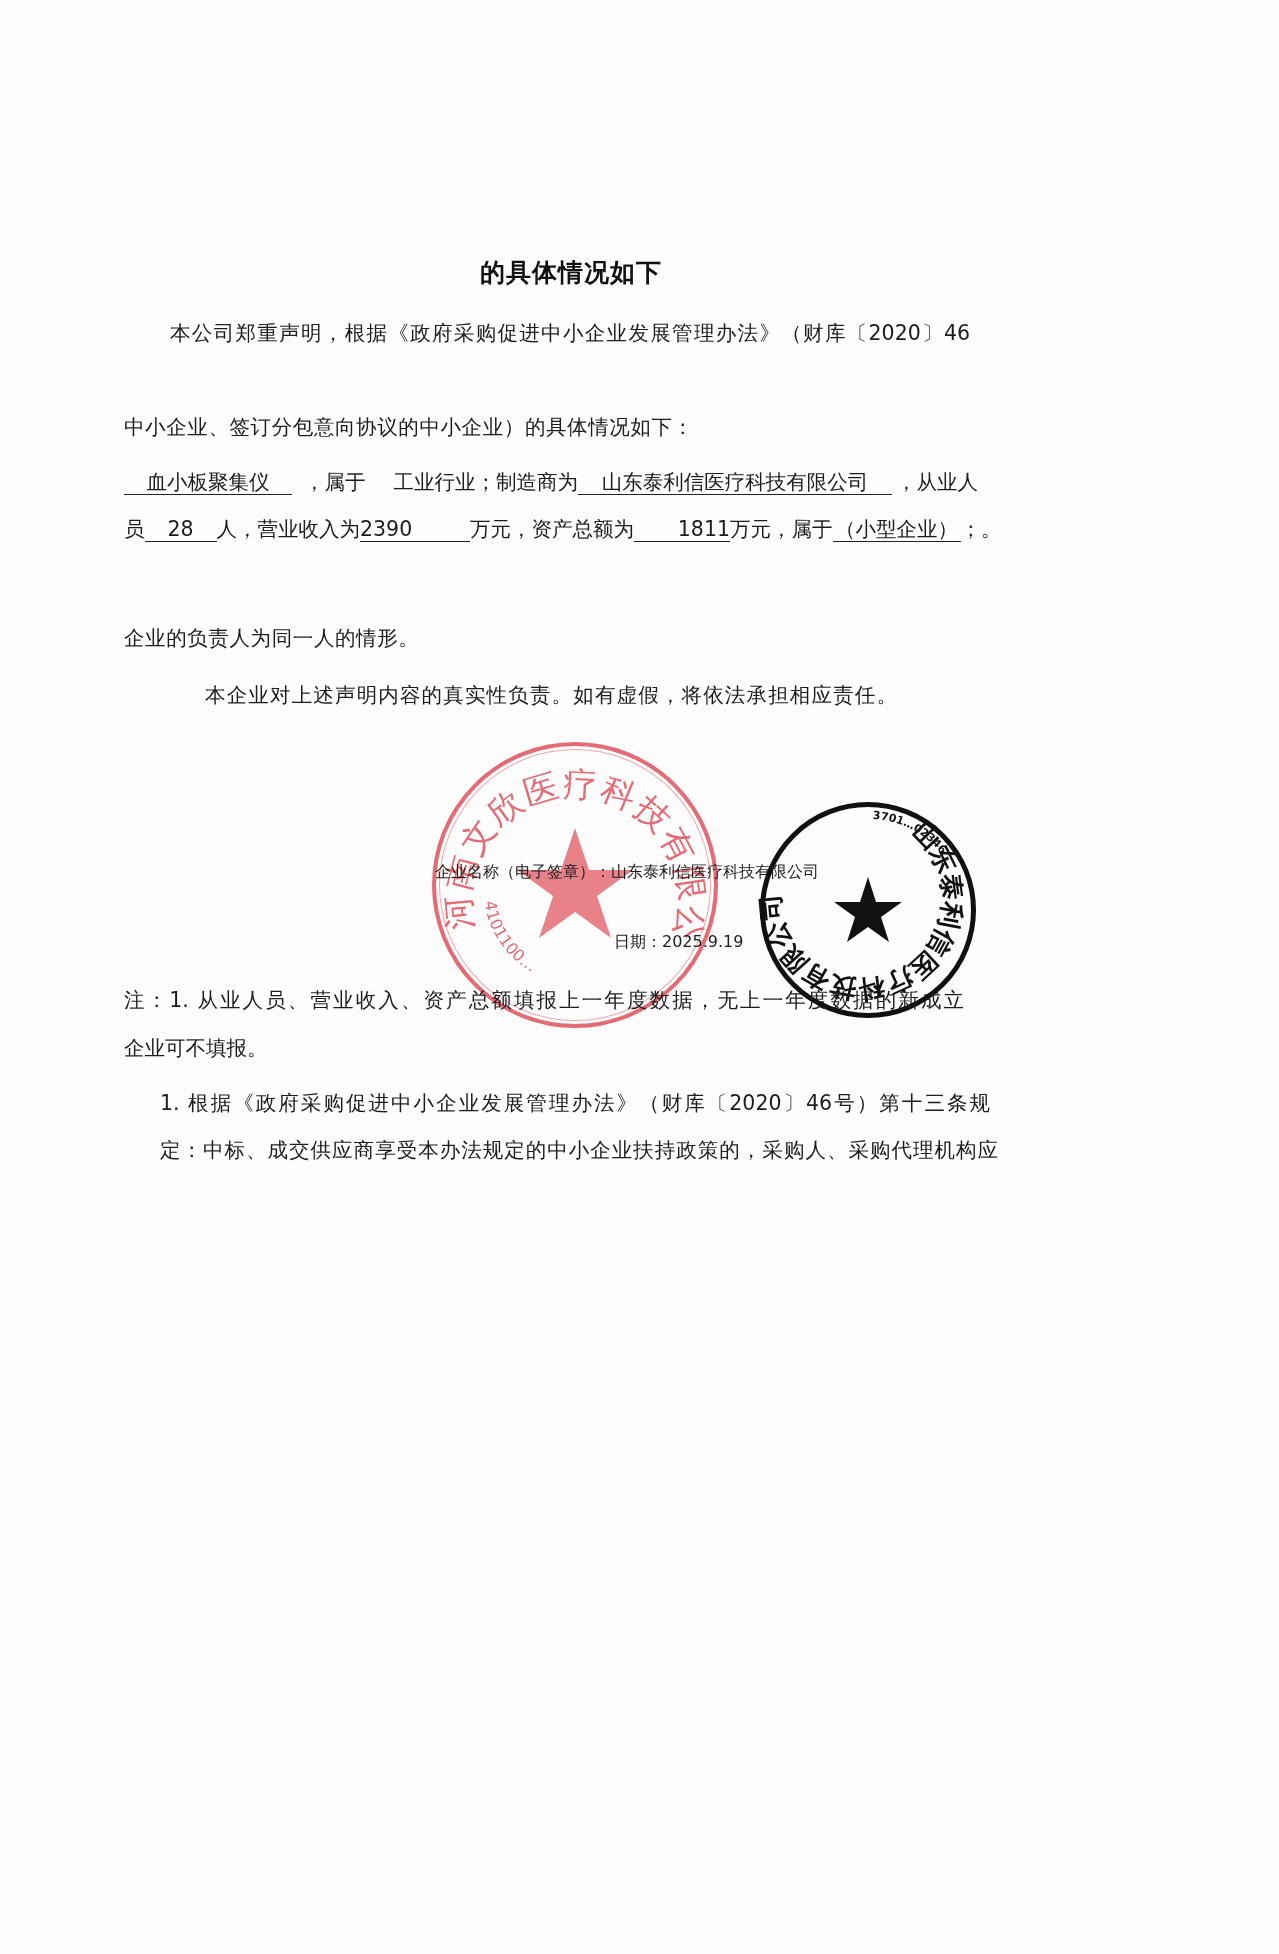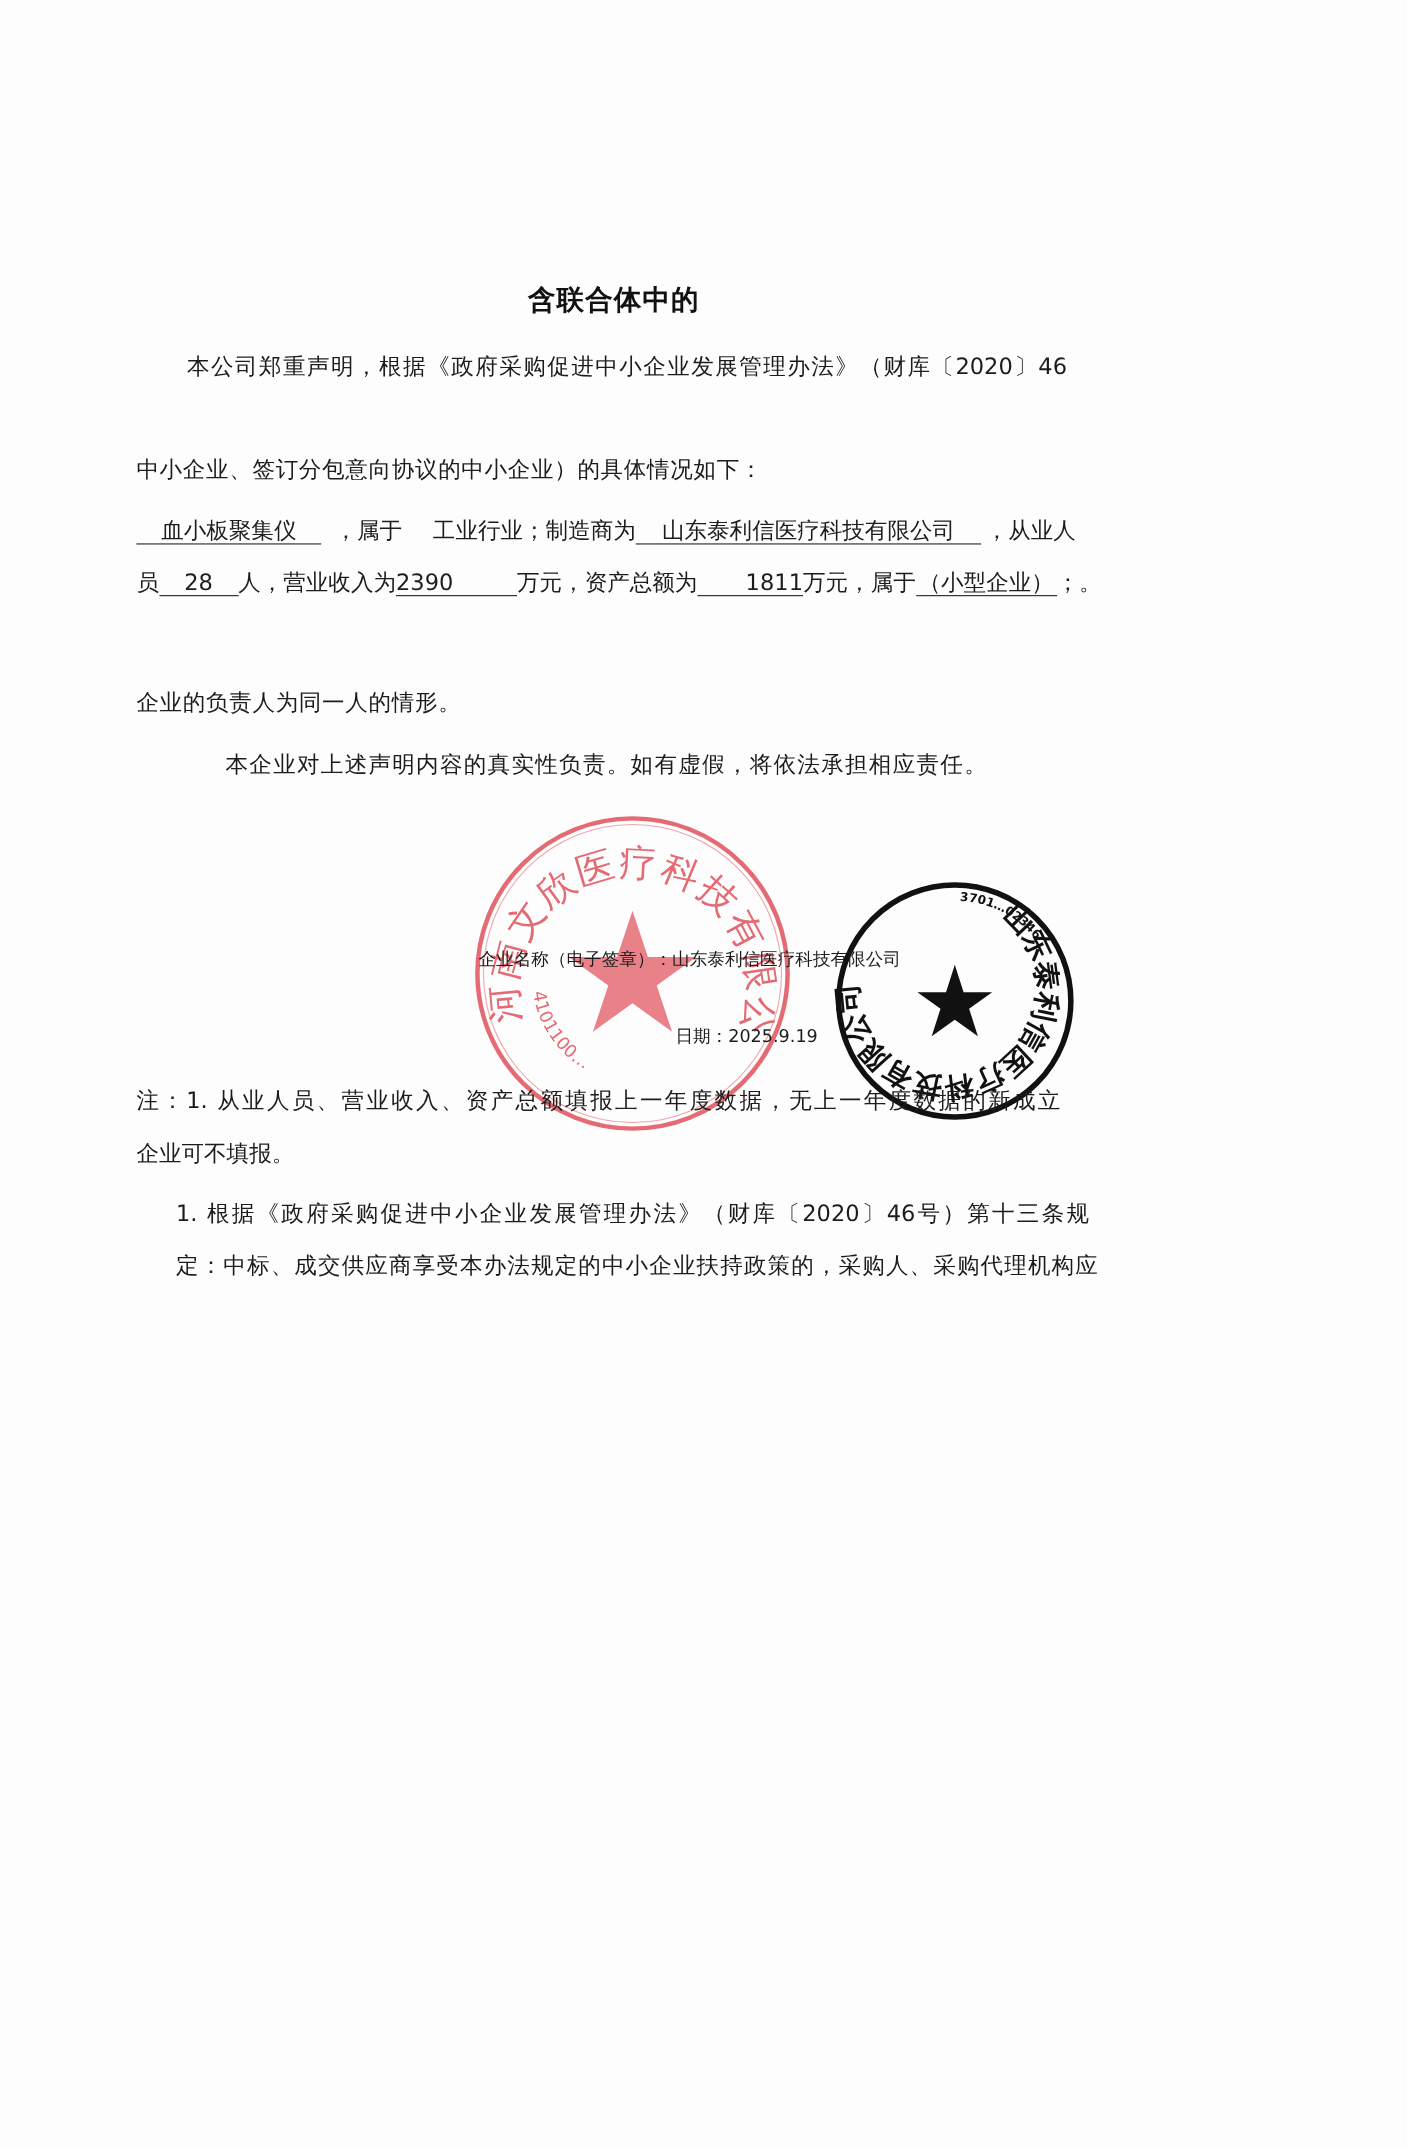--- a/index.html
+++ b/index.html
@@ -21,21 +21,21 @@
   .stamp-black { left: 760px; top: 802px; width: 216px; height: 216px;
                  border: 5px solid #111; box-sizing: border-box; }
   .stamp svg { position: absolute; left: 0; top: 0; overflow: visible; }
   .sig { position: absolute; font-size: 16px; line-height: 30px; white-space: nowrap; color: #1c1c1c; margin-left: 20px; }
 </style>
 </head>
 <body>
 
 <div class="page">
 
-  <div class="title">含联合体中的</div>
+  <div class="title">的具体情况如下</div>
 
   <div class="line just" style="left:170px; top:318px; width:800px;">本公司郑重声明，根据《政府采购促进中小企业发展管理办法》（财库〔2020〕46</div>
   <div class="line" style="left:124px; top:412px; width:560px; letter-spacing:0.6px;">中小企业、签订分包意向协议的中小企业）的具体情况如下：</div>
 
   <div class="line" style="left:124px; top:467px; width:870px;">
     <span class="blank" style="width:168px;">血小板聚集仪</span><span style="margin-left:12px;">，属于</span><span class="u">工业</span><span>行业；制造商为</span><span class="blank" style="width:314px;">山东泰利信医疗科技有限公司</span><span style="margin-left:4px;">，从业人</span>
   </div>
 
   <div class="line" style="left:124px; top:514px; width:890px;">
     <span>员</span><span class="blank" style="width:72px;">28</span><span>人，营业收入为</span><span class="blank" style="width:110px; text-align:left;">2390</span><span>万元，资产总额为</span><span class="blank" style="width:64px; text-align:right;padding-left:32px;">1811</span><span>万元，属于</span><span class="blank" style="width:128px;">（小型企业）</span><span>；。</span>

